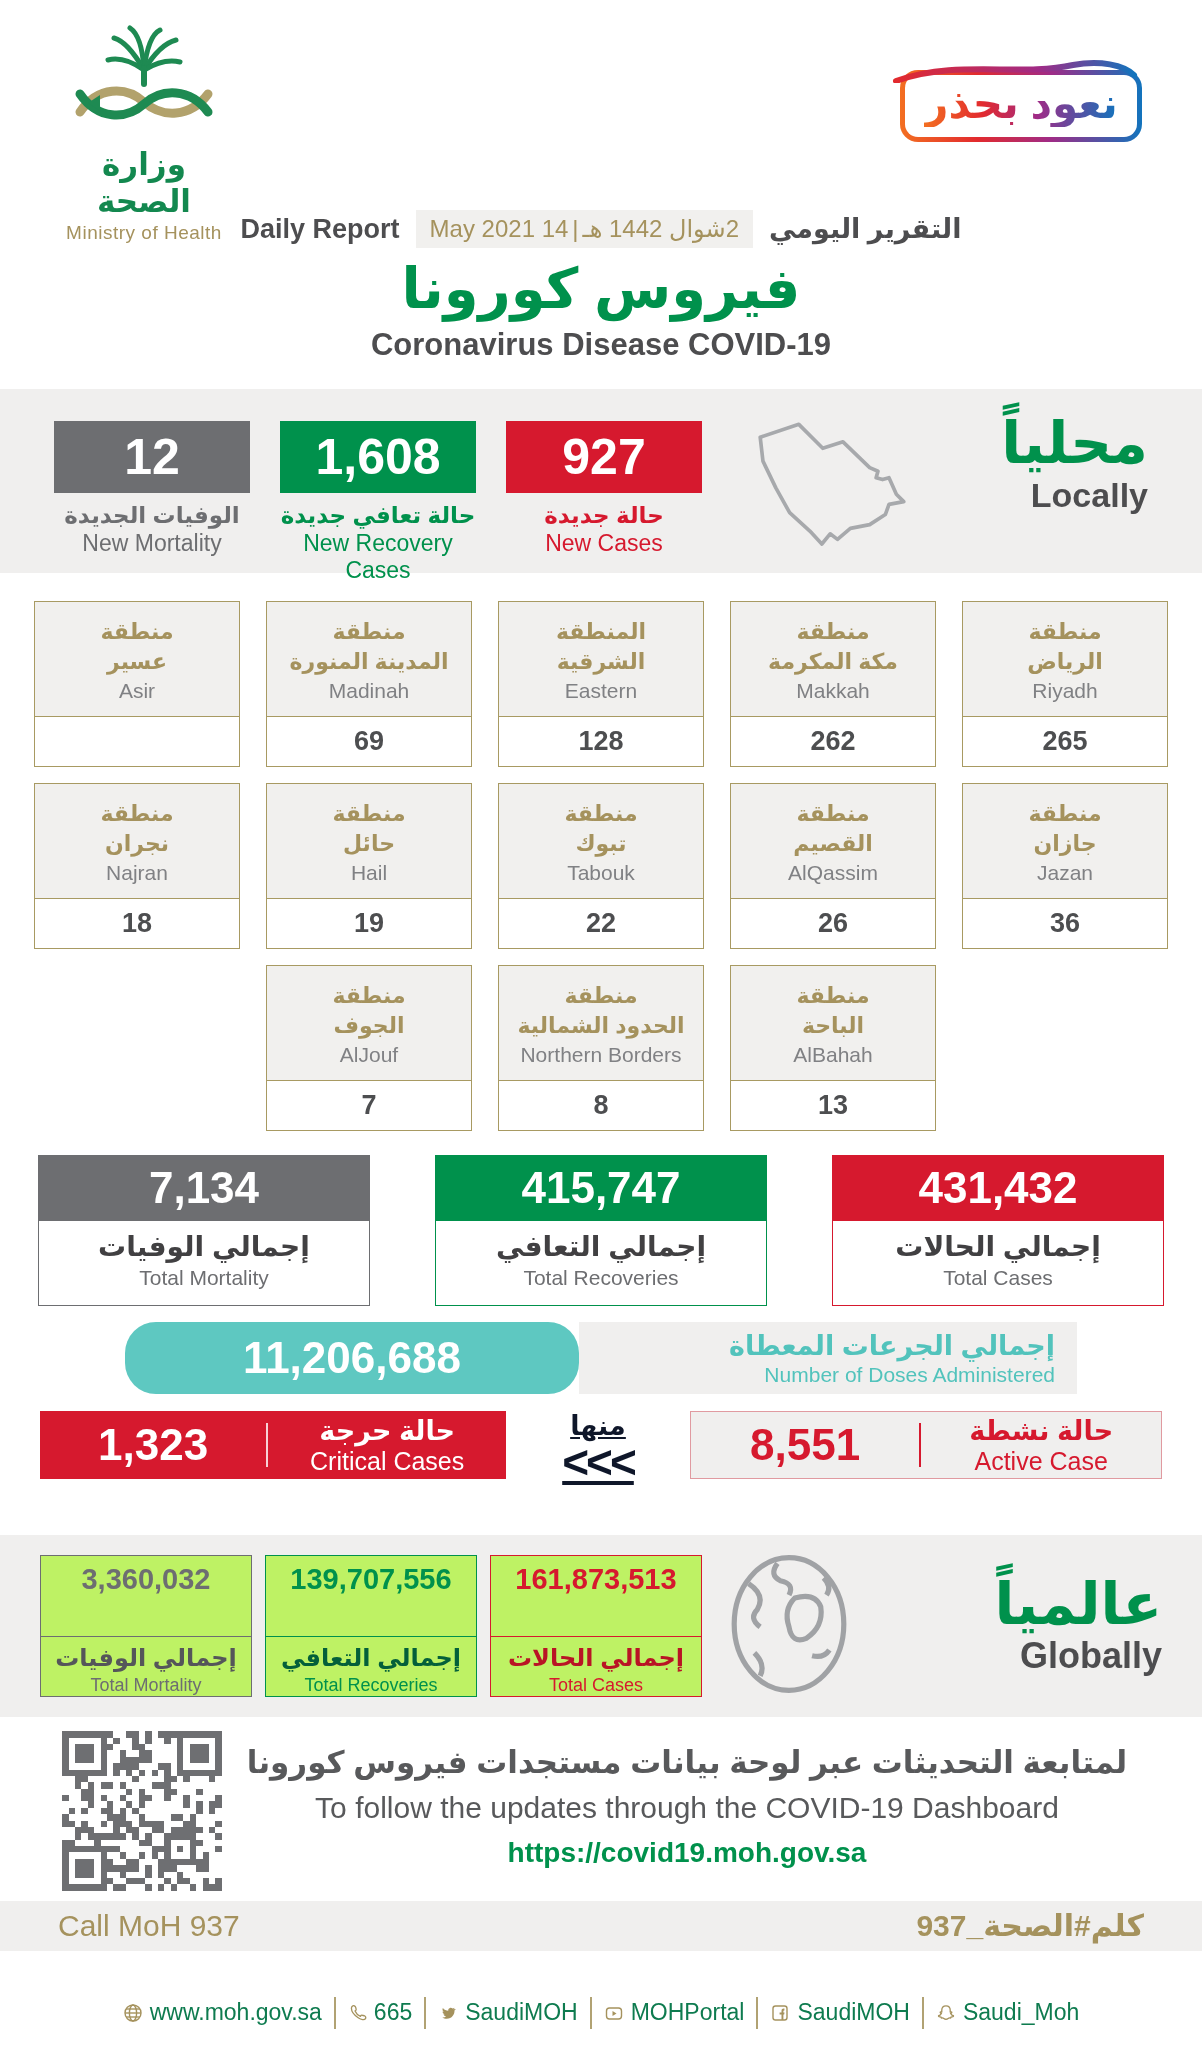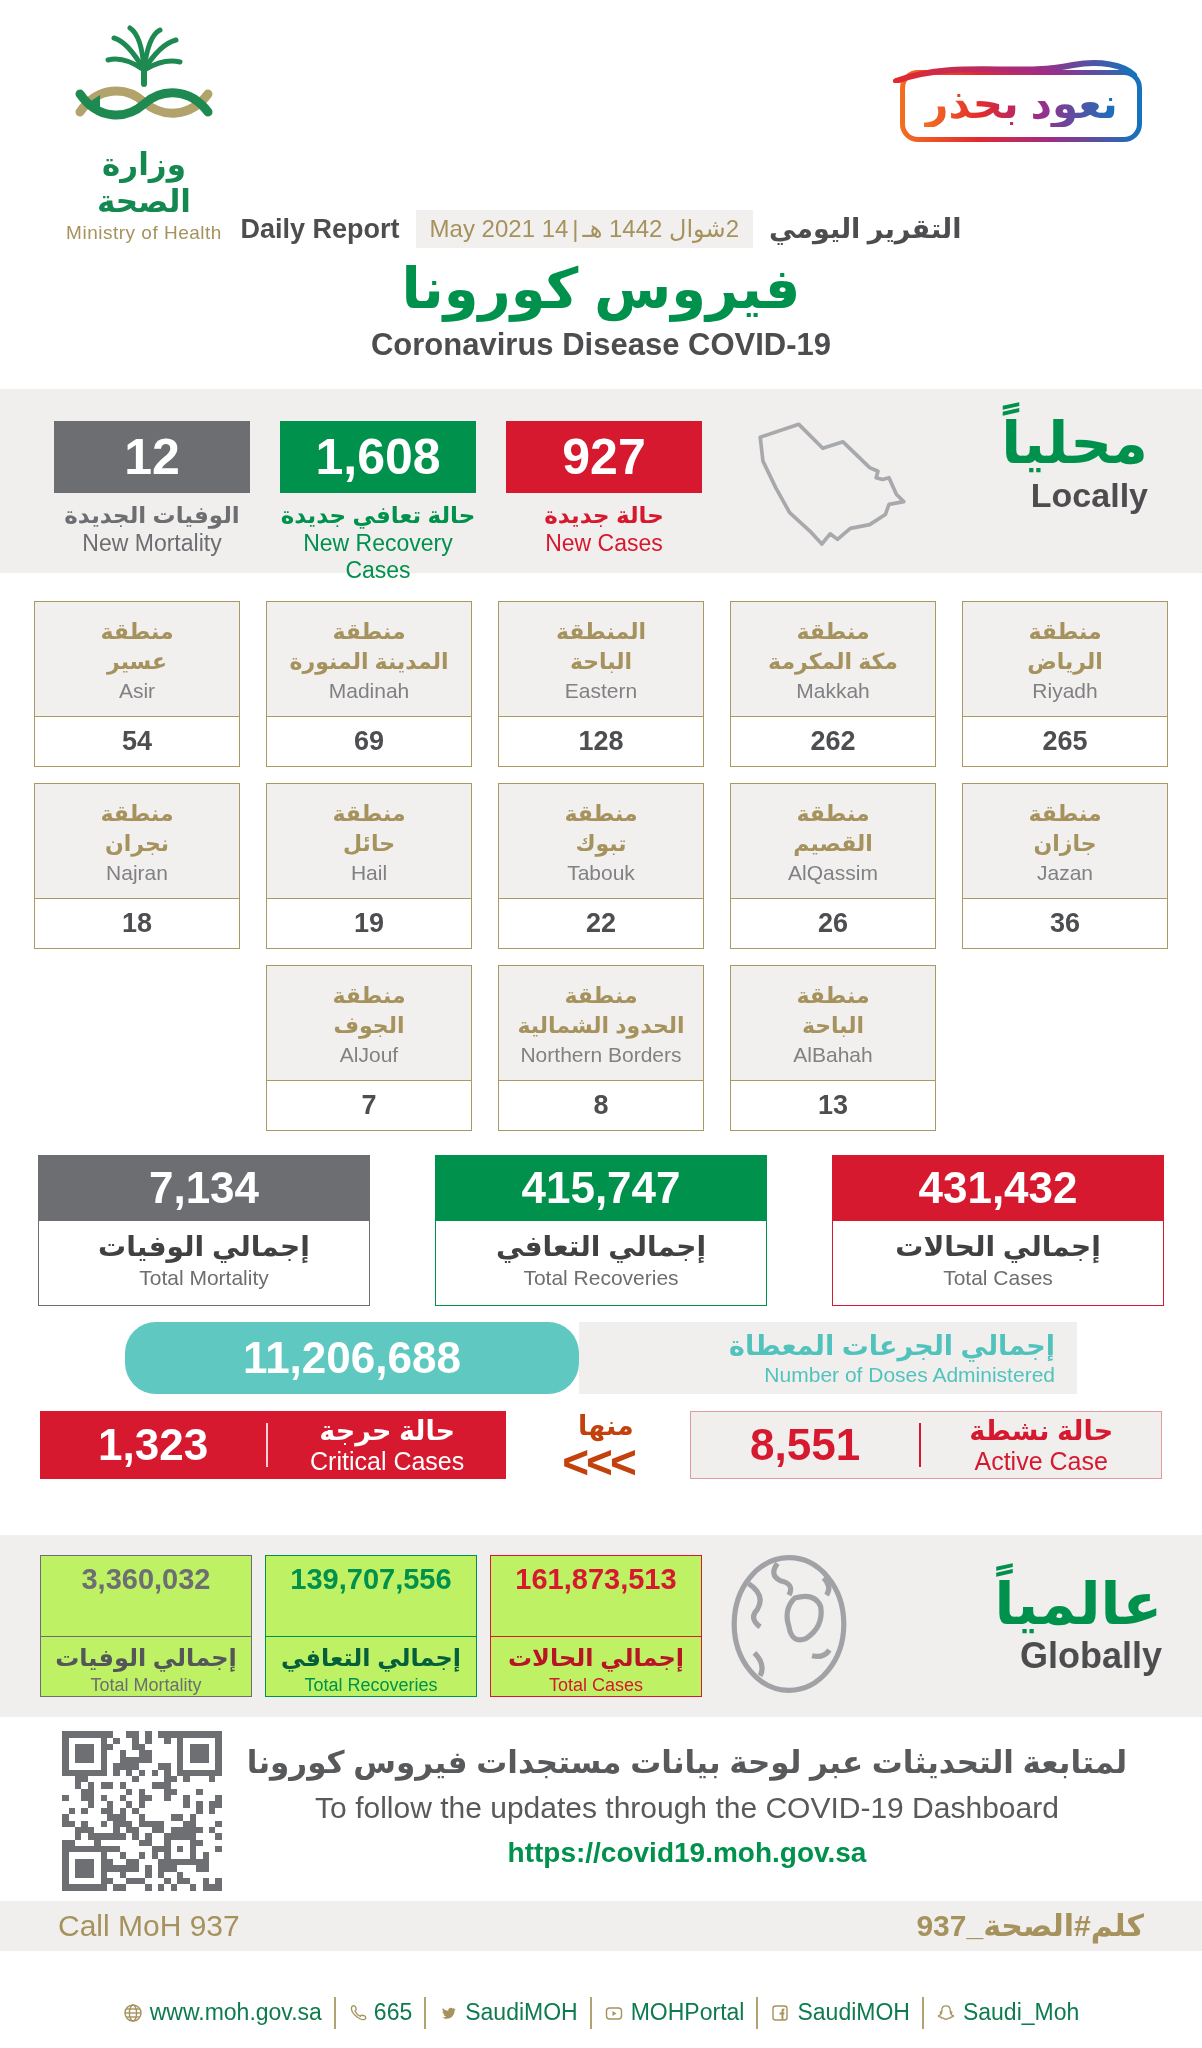--- a/index.html
+++ b/index.html
@@ -67,21 +67,21 @@
 
   
   .critical-row{margin-top:16px;display:flex;align-items:center;justify-content:space-between;padding:0 40px;}
   .crit{width:466px;height:68px;background:#d6192e;color:#fff;display:flex;align-items:center;}
   .crit .num,.active .num{flex:1;text-align:center;font-size:44px;font-weight:bold;}
   .vdiv{width:2px;height:44px;background:rgba(255,255,255,.8);}
   .rdiv{width:2px;height:44px;background:#d6192e;}
   .crit .lbl,.active .lbl{flex:1.05;text-align:center;}
   .crit .lar,.active .lar{font-size:27px;font-weight:bold;direction:rtl;}
   .crit .len,.active .len{font-size:25px;}
-  .ofwhich{text-align:right;color:#c2410c;}
+  .ofwhich{text-align:center;color:#0f172a;text-decoration:underline;}
   .ofwhich .ar{font-size:27px;font-weight:bold;direction:rtl;}
   .ofwhich .ch{font-size:46px;font-weight:bold;letter-spacing:-3px;line-height:.8;margin-top:2px;}
   .active{width:472px;height:68px;background:#f0efee;border:1px solid #e09aa0;display:flex;align-items:center;color:#d6192e;box-sizing:border-box;}
 
   
   .global-band{margin-top:54px;height:182px;background:#f0efee;display:flex;align-items:center;padding:0 40px;box-sizing:border-box;gap:13px;}
   .gcard{width:212px;height:142px;background:#bef264;text-align:center;display:flex;flex-direction:column;border:1px solid #6d6e71;box-sizing:border-box;gap:32px;}
   .gcard.t-green{border-color:#00914c;} .gcard.t-red{border-color:#d6192e;}
   .gcard .num{height:60px;display:flex;align-items:center;justify-content:center;font-size:29px;font-weight:bold;}
   .gcard .lbls{border-top:1px solid #6d6e71;flex:1;padding-top:7px;}
@@ -191,34 +191,33 @@
     </div>
   </div>
 
   <div class="regions">
     <div class="rcard">
       <div class="head">
           <div class="nar">منطقة
 عسير</div>
           <div class="nen">Asir</div>
         </div>
-      <div class="num">54</div>
     </div>
     <div class="rcard">
       <div class="head">
           <div class="nar">منطقة
 المدينة المنورة</div>
           <div class="nen">Madinah</div>
         </div>
       <div class="num">69</div>
     </div>
     <div class="rcard">
       <div class="head">
           <div class="nar">المنطقة
-الباحة</div>
+الشرقية</div>
           <div class="nen">Eastern</div>
         </div>
       <div class="num">128</div>
     </div>
     <div class="rcard">
       <div class="head">
           <div class="nar">منطقة
 مكة المكرمة</div>
           <div class="nen">Makkah</div>
         </div>

